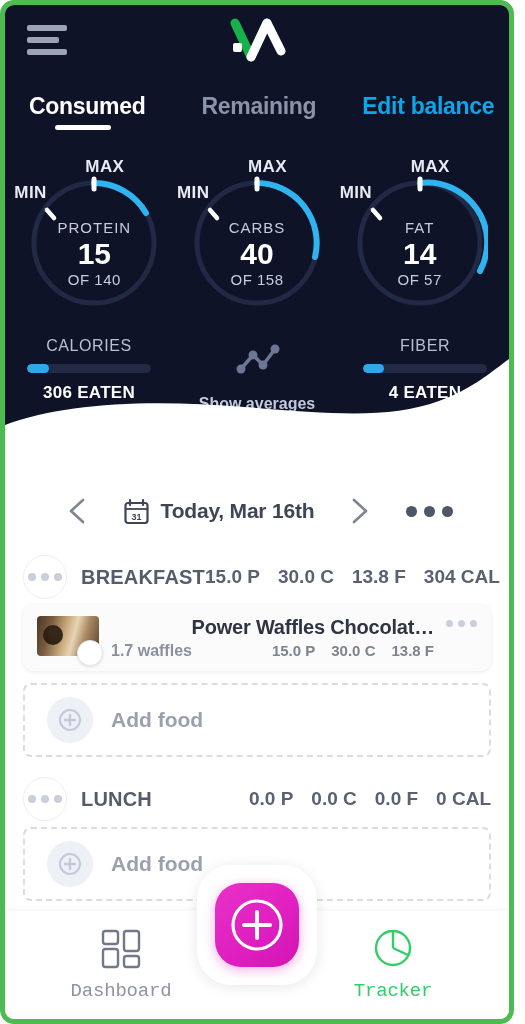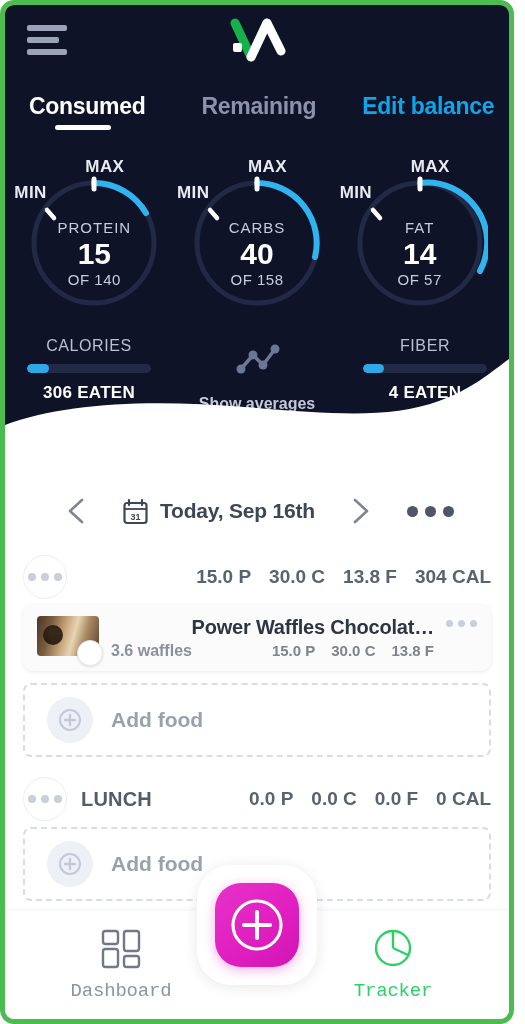--- a/index.html
+++ b/index.html
@@ -570,57 +570,58 @@
       <path d="M22 6 L10 17 L22 28" fill="none" stroke="#7e8593" stroke-width="2.6" stroke-linecap="round" stroke-linejoin="round"></path>
     </svg>
     <div class="date-center">
       <svg width="27" height="27" viewBox="0 0 27 27">
         <rect x="2.5" y="5" width="22" height="20" rx="2.5" fill="none" stroke="#3e4555" stroke-width="2.2"></rect>
         <line x1="7" y1="2" x2="7" y2="7" stroke="#3e4555" stroke-width="2.2" stroke-linecap="round"></line>
         <line x1="20" y1="2" x2="20" y2="7" stroke="#3e4555" stroke-width="2.2" stroke-linecap="round"></line>
         <line x1="2.5" y1="11" x2="24.5" y2="11" stroke="#3e4555" stroke-width="1.8"></line>
         <text x="13.5" y="21.5" font-size="9" font-family="Liberation Sans, sans-serif" font-weight="bold" fill="#3e4555" text-anchor="middle">31</text>
       </svg>
-      <span class="date-text">Today, Sep 16th</span>
+      <span class="date-text">Today, Mar 16th</span>
     </div>
     <svg class="chev" viewBox="0 0 34 34">
       <path d="M12 6 L24 17 L12 28" fill="none" stroke="#7e8593" stroke-width="2.6" stroke-linecap="round" stroke-linejoin="round"></path>
     </svg>
     <div class="dots-btn">
       <i></i>
       <i></i>
       <i></i>
     </div>
   </div>
 
   <div class="meals">
 
     <div class="meal-head">
       <div class="meal-dots">
         <i></i>
         <i></i>
         <i></i>
       </div>
+      <div class="meal-name">BREAKFAST</div>
       <div class="meal-macros">
         <span>15.0 P</span>
         <span>30.0 C</span>
         <span>13.8 F</span>
         <span>304 CAL</span>
       </div>
     </div>
 
     <div class="food-card">
       <div class="food-thumb-wrap">
         <div class="food-thumb"></div>
         <div class="food-badge"></div>
       </div>
       <div class="food-info">
         <div class="food-title">Power Waffles Chocolat…</div>
         <div class="food-sub-row">
-          <span class="food-serving">3.6 waffles</span>
+          <span class="food-serving">1.7 waffles</span>
           <span class="food-macros">
             <span>15.0 P</span>
             <span>30.0 C</span>
             <span>13.8 F</span>
           </span>
         </div>
       </div>
       <div class="food-more">
         <i></i>
         <i></i>

